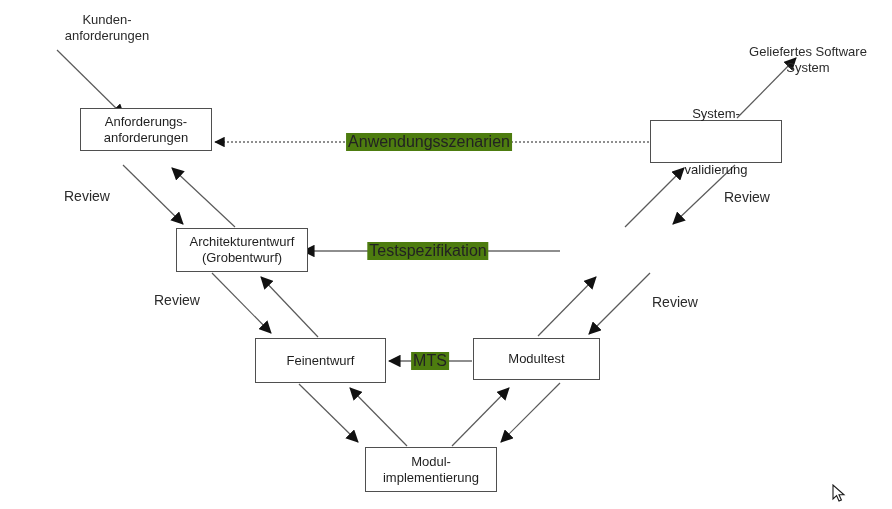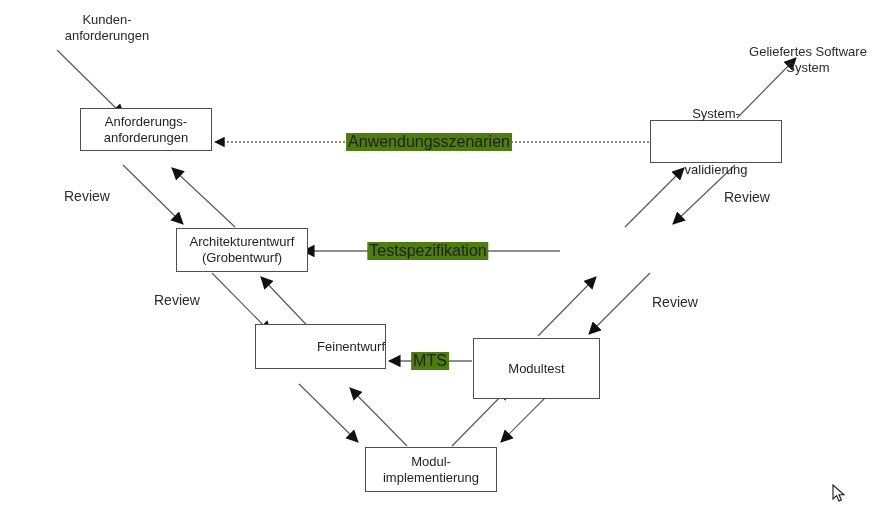--- a/index.html
+++ b/index.html
@@ -107,24 +107,24 @@
     <span>anforderungen</span>
   </div>
   <div class="node" style="left:650px;top:120px;width:132px;height:43px;gap:40px;">
     <span>System-</span>
     <span>validierung</span>
   </div>
   <div class="node" style="left:168px;top:228px;width:132px;height:44px;margin-left:8px;">
     <span>Architekturentwurf</span>
     <span>(Grobentwurf)</span>
   </div>
-  <div class="node" style="left:255px;top:324px;width:131px;height:45px;align-items:flex-end;">
+  <div class="node" style="left:255px;top:338px;width:131px;height:45px;">
     <span>Feinentwurf</span>
   </div>
-  <div class="node" style="left:473px;top:338px;width:127px;height:61px;">
+  <div class="node" style="left:473px;top:338px;width:127px;height:42px;">
     <span>Modultest</span>
   </div>
   <div class="node" style="left:365px;top:447px;width:132px;height:45px;">
     <span>Modul-</span>
     <span>implementierung</span>
   </div>
 
   <div class="conn-label" style="left:429px;top:142px;">Anwendungsszenarien</div>
   <div class="conn-label" style="left:428px;top:251px;">Testspezifikation</div>
   <div class="conn-label" style="left:430px;top:361px;text-align:right;">MTS</div>

